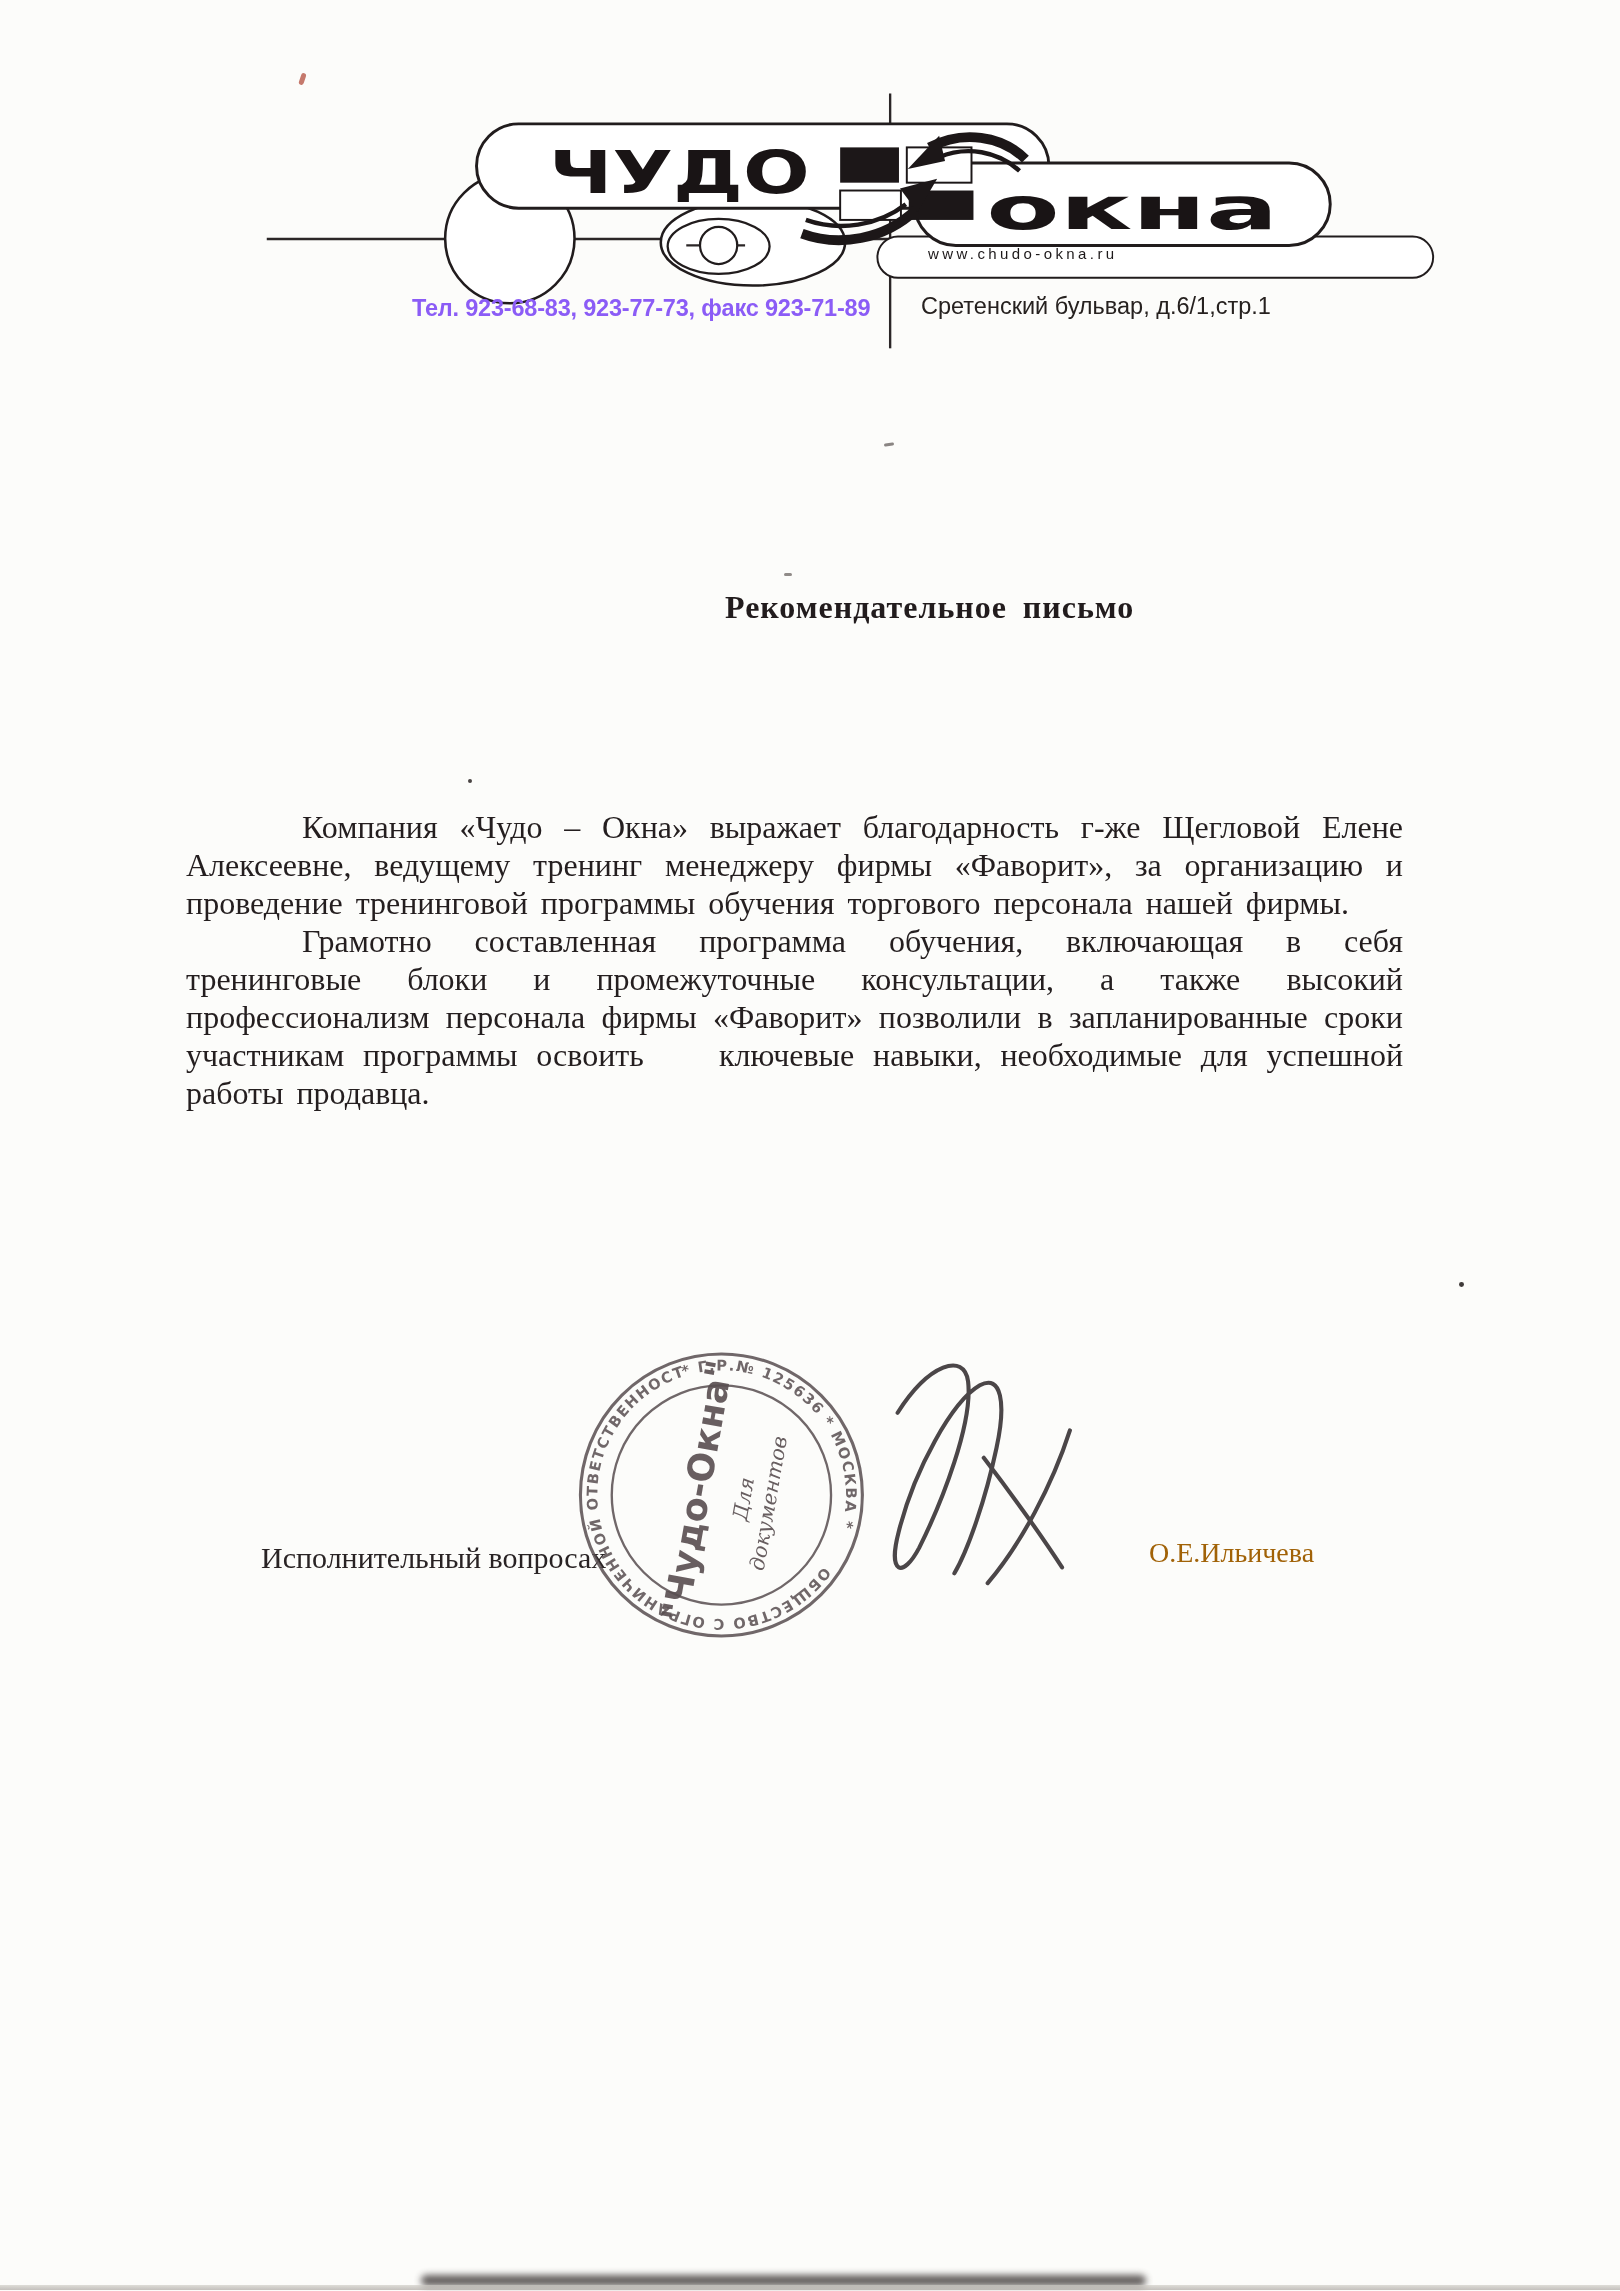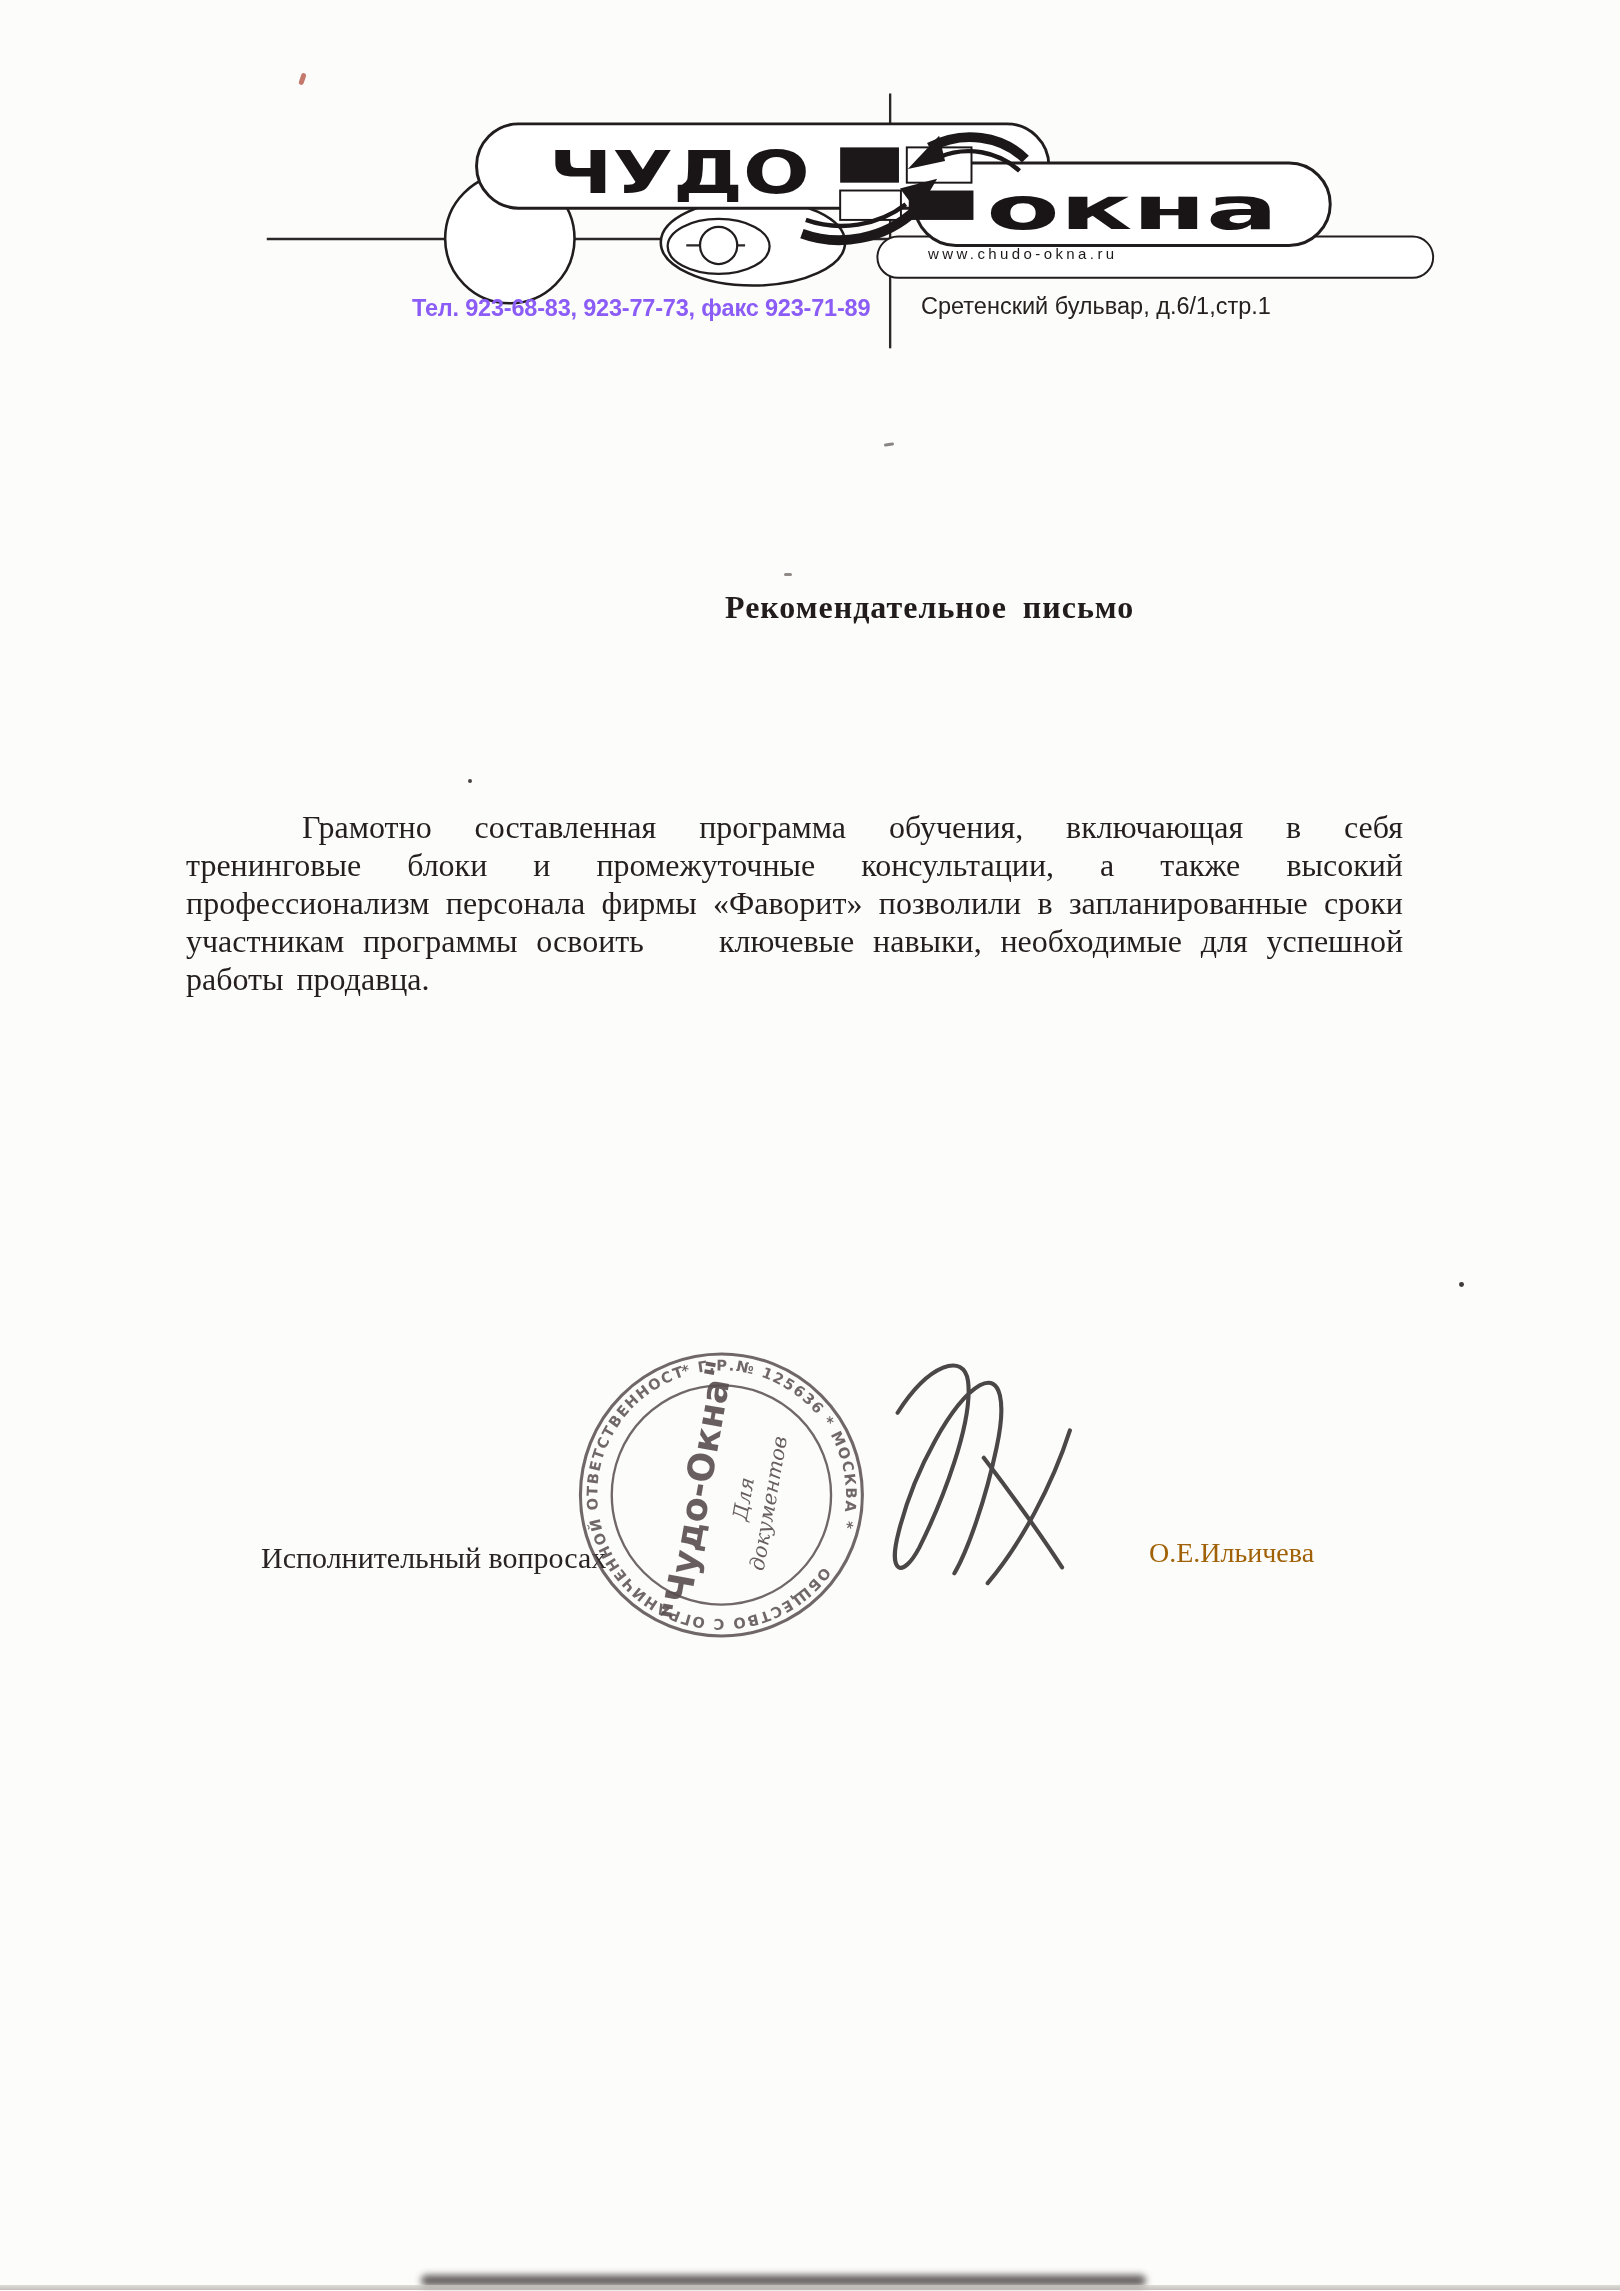--- a/index.html
+++ b/index.html
@@ -100,20 +100,21 @@
   <text class="logo-word" x="1006" y="233" font-size="60" textLength="298" lengthAdjust="spacingAndGlyphs">окна</text>
 </svg>
 
 <div class="website">www.chudo-okna.ru</div>
 <div class="phone">Тел. 923-68-83, 923-77-73, факс 923-71-89</div>
 <div class="address">Сретенский бульвар, д.6/1,стр.1</div>
 
 <div class="doc-title">Рекомендательное письмо</div>
 
 <div class="body-text">
+  <p>Компания «Чудо – Окна» выражает благодарность г-же Щегловой Елене Алексеевне, ведущему тренинг менеджеру фирмы «Фаворит», за организацию и проведение тренинговой программы обучения торгового персонала нашей фирмы.</p>
   <p>Грамотно составленная программа обучения, включающая в себя тренинговые блоки и промежуточные консультации, а также высокий профессионализм персонала фирмы «Фаворит» позволили в запланированные сроки участникам программы освоить    ключевые навыки, необходимые для успешной работы продавца.</p>
 </div>
 
 <div class="sig-role">Исполнительный вопросах</div>
 <div class="sig-name">О.Е.Ильичева</div>
 
 <svg id="stamp-svg" viewBox="555 1335 590 380" xmlns="http://www.w3.org/2000/svg">
   <g opacity="0.85">
     <circle cx="736" cy="1526" r="144" fill="none" stroke="#584e50" stroke-width="3.2"></circle>
     <circle cx="736" cy="1526" r="112" fill="none" stroke="#584e50" stroke-width="2.4"></circle>

